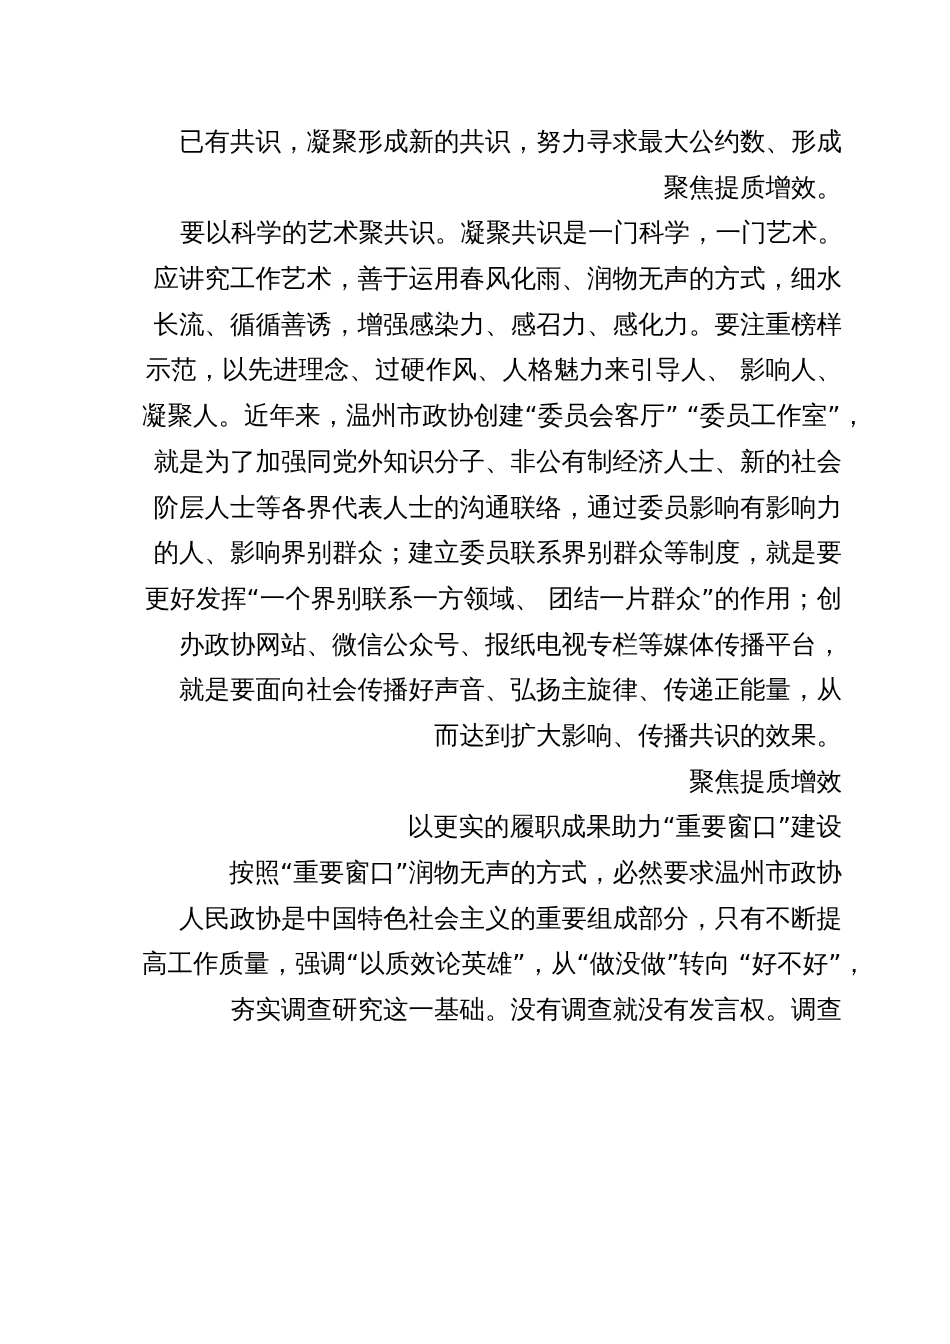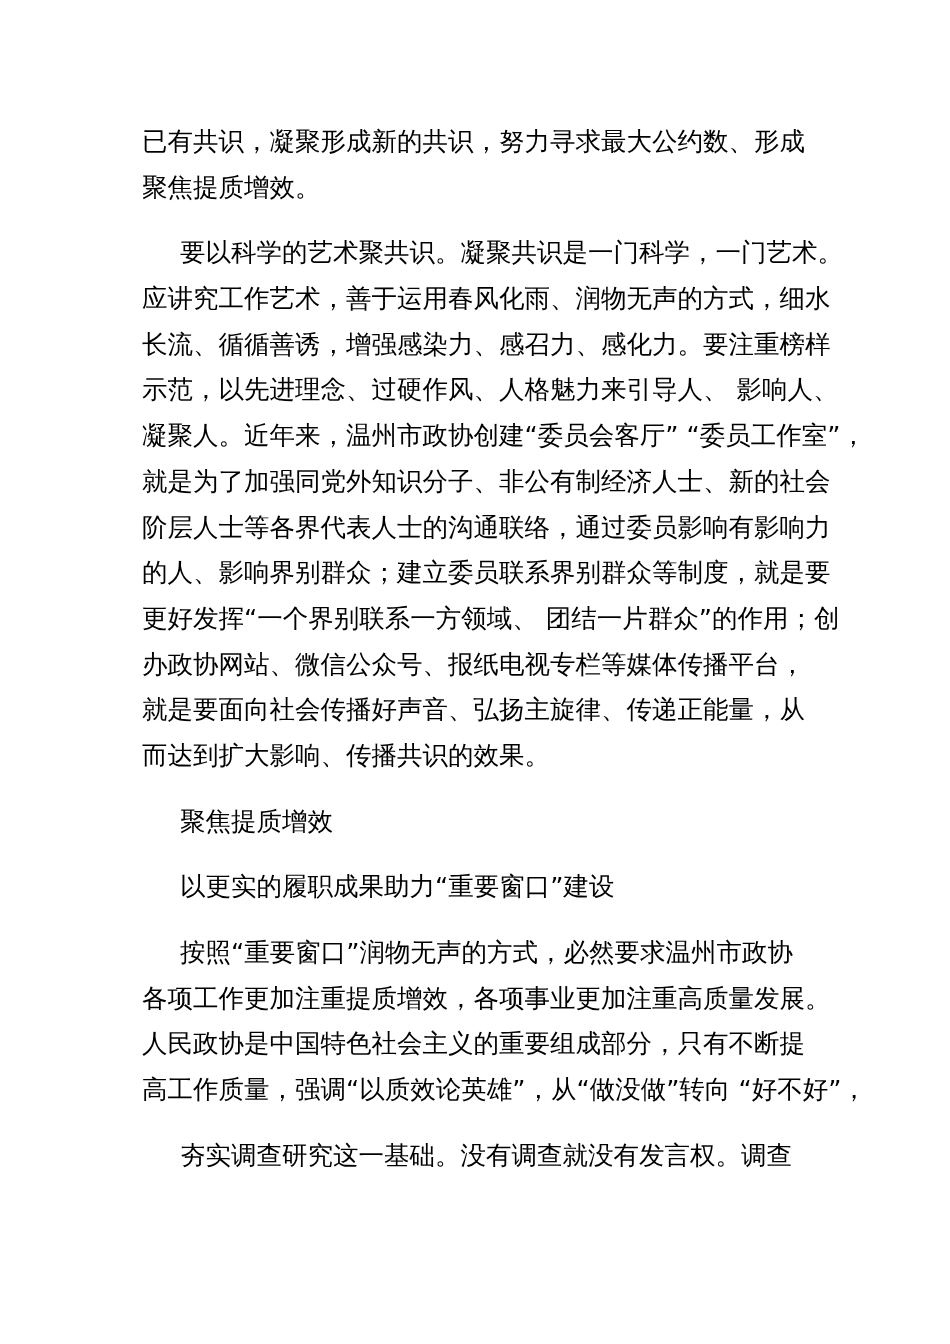--- a/index.html
+++ b/index.html
@@ -11,39 +11,39 @@
     height: 1344px;
     background: #ffffff;
     overflow: hidden;
     font-family: "DejaVu Sans", "Liberation Sans", sans-serif;
   }
   .page {
     position: relative;
     width: 950px;
     height: 1344px;
     background: #ffffff;
+    text-align: right;
   }
   .text-block {
     position: absolute;
     top: 119px;
     left: 142px;
     width: 700px;
   }
   .line {
     font-size: 25.5px;
     line-height: 45.7px;
     height: 45.7px;
     color: #000000;
     white-space: pre;
     letter-spacing: 0;
     font-weight: 400;
   }
   .line.indent {
     padding-left: 38px;
-    margin-top: 20px;
   }
 </style>
 </head>
 <body>
 
 <div class="page">
   <div class="text-block">
     <div class="line">已有共识，凝聚形成新的共识，努力寻求最大公约数、形成</div>
     <div class="line">聚焦提质增效。</div>
     <div class="line indent">要以科学的艺术聚共识。凝聚共识是一门科学，一门艺术。</div>
@@ -54,18 +54,17 @@
     <div class="line">就是为了加强同党外知识分子、非公有制经济人士、新的社会</div>
     <div class="line">阶层人士等各界代表人士的沟通联络，通过委员影响有影响力</div>
     <div class="line">的人、影响界别群众；建立委员联系界别群众等制度，就是要</div>
     <div class="line">更好发挥“一个界别联系一方领域、 团结一片群众”的作用；创</div>
     <div class="line">办政协网站、微信公众号、报纸电视专栏等媒体传播平台，</div>
     <div class="line">就是要面向社会传播好声音、弘扬主旋律、传递正能量，从</div>
     <div class="line">而达到扩大影响、传播共识的效果。</div>
     <div class="line indent">聚焦提质增效</div>
     <div class="line indent">以更实的履职成果助力“重要窗口”建设</div>
     <div class="line indent">按照“重要窗口”润物无声的方式，必然要求温州市政协</div>
-    <div class="line">各项工作更加注重提质增效，各项事业更加注重高质量发展。</div>
     <div class="line">人民政协是中国特色社会主义的重要组成部分，只有不断提</div>
     <div class="line">高工作质量，强调“以质效论英雄”，从“做没做”转向 “好不好”，</div>
     <div class="line indent">夯实调查研究这一基础。没有调查就没有发言权。调查</div>
   </div>
 </div>
 
 </body></html>

